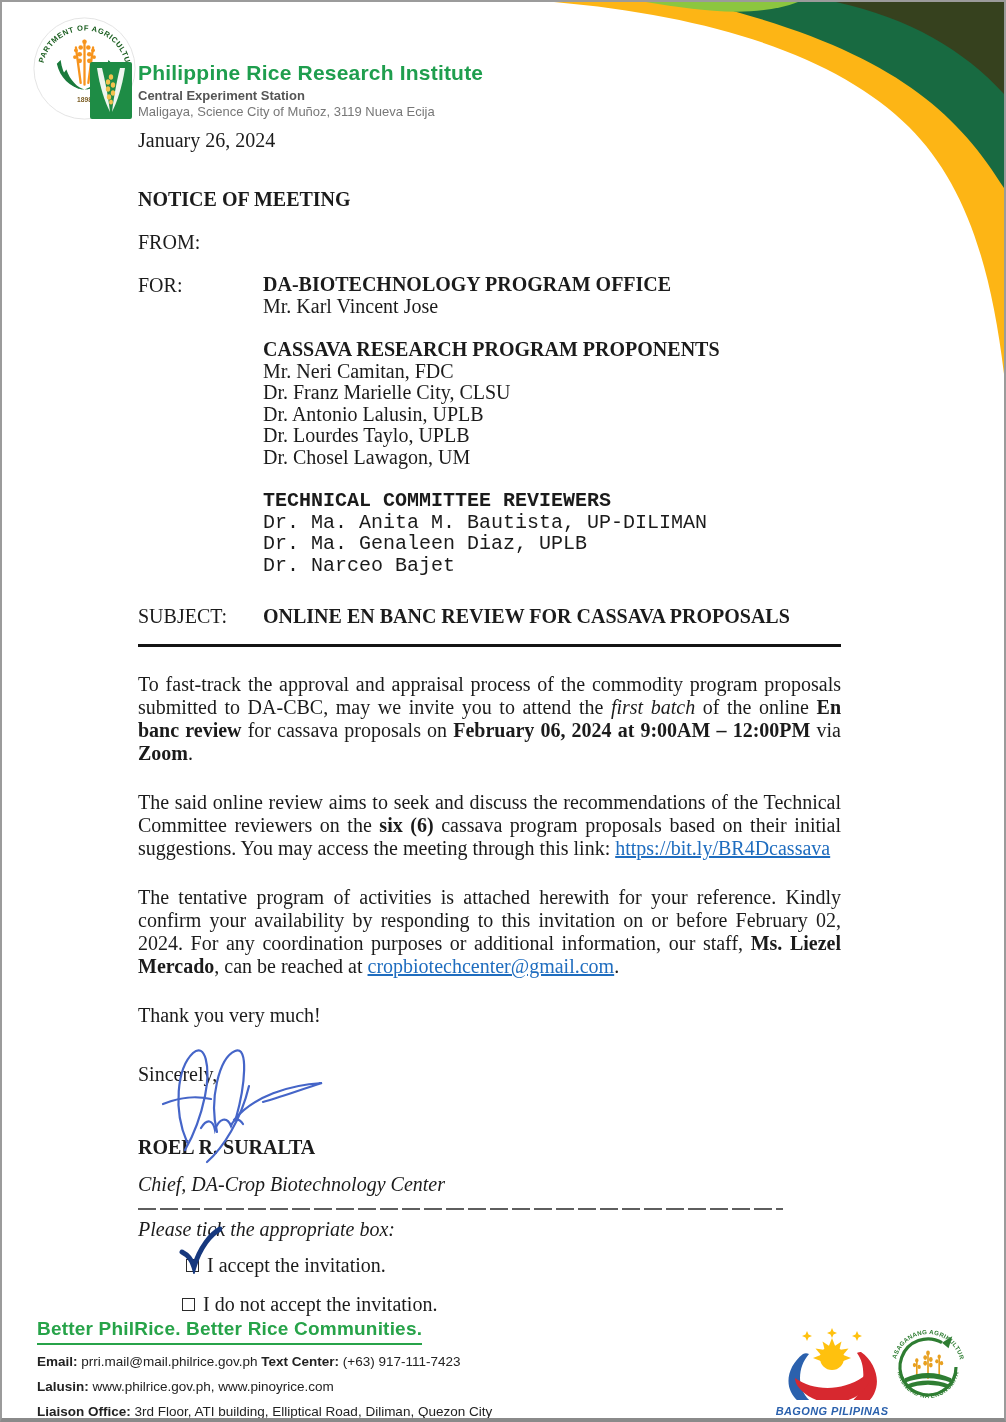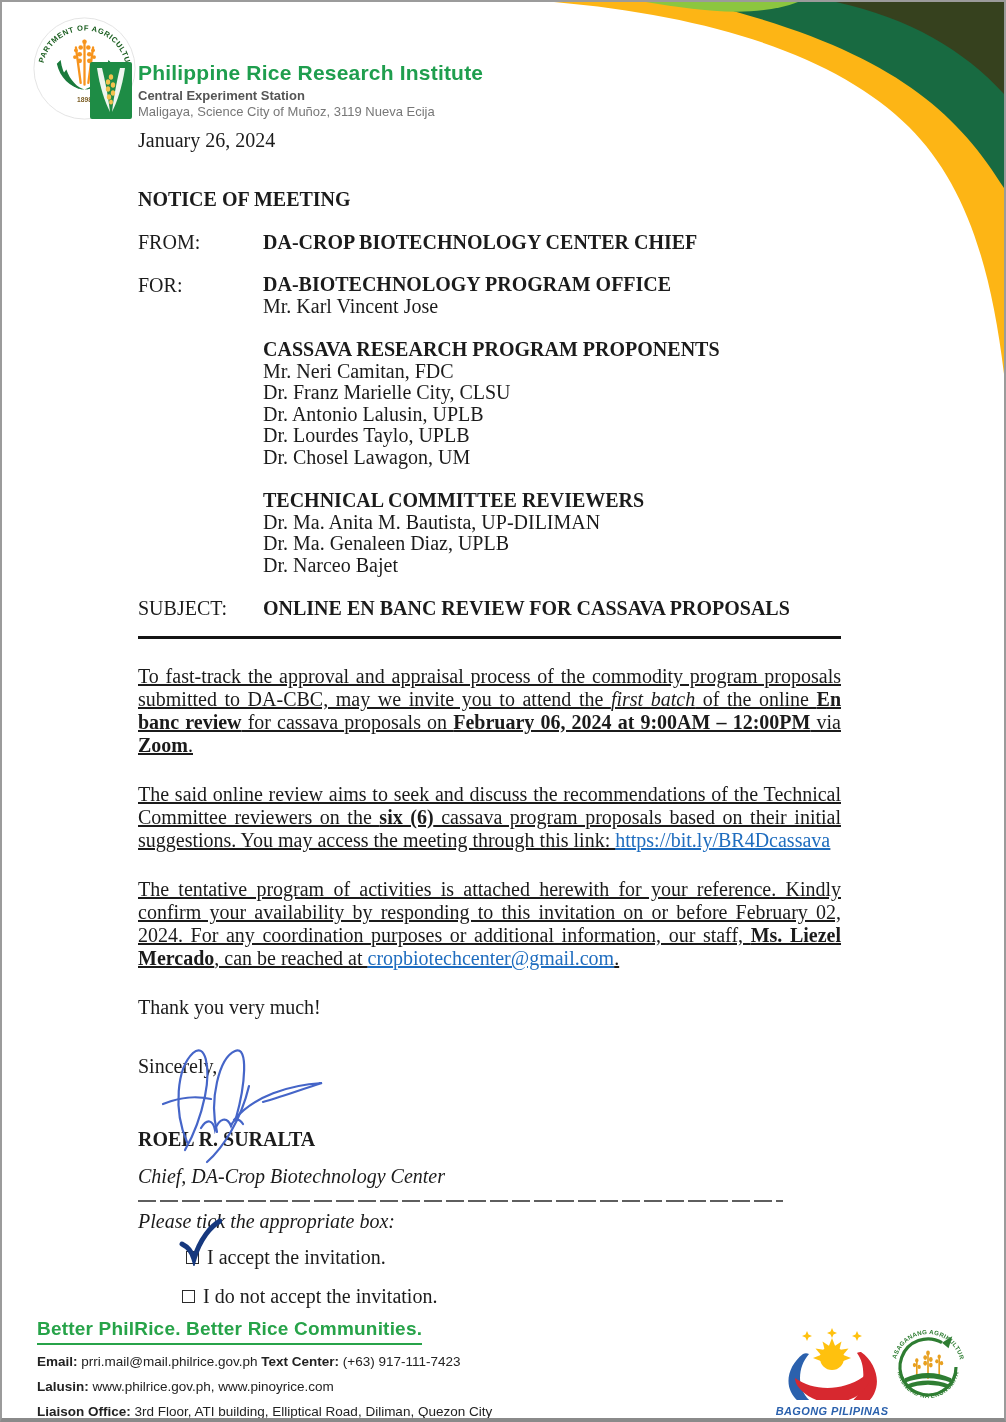--- a/index.html
+++ b/index.html
@@ -15,24 +15,24 @@
   .inst{font-size:21px;font-weight:bold;color:#1F9E4E;letter-spacing:0.2px;}
   .station{font-size:13px;font-weight:bold;color:#555;margin-top:3px;}
   .addr{font-size:13px;color:#777;margin-top:1px;}
   
   .letter{position:absolute;left:136px;top:127px;width:703px;font-size:20px;line-height:22px;}
   .title{font-weight:bold;margin-top:37px;}
   .row{display:flex;margin-top:21px;}
   .lbl{width:125px;flex-shrink:0;}
   .val{font-weight:bold;}
   .group{margin-bottom:22px;line-height:21.5px;}
-  .group:last-child{margin-bottom:0;}
+  .group:last-child{margin-bottom:8px;font-family:Liberation Mono, monospace;}
   .group .heading{font-weight:bold;}
   .rule{height:3px;background:#141414;margin-top:17px;}
-  p.bodyp{margin:26px 0 0;line-height:23px;text-align:justify;text-decoration:underline;}
+  p.bodyp{margin:26px 0 0;line-height:23px;text-align:justify;}
   .thanks{margin-top:26px;}
   .closing{margin-top:37px;}
   .sig-name{font-weight:bold;margin-top:51px;}
   .sig-role{font-style:italic;margin-top:15px;}
   .dashline{margin-top:12px;display:block;}
   .prompt{font-style:italic;margin-top:7px;}
   .opt{position:relative;margin:14px 0 0 48px;display:flex;align-items:center;}
   .opt + .opt{margin-top:17px;margin-left:44px;}
   .box{width:11px;height:11px;border:1.6px solid #2b2b2b;margin-right:8px;flex-shrink:0;background:#fff;}
   .check-overlay{position:absolute;left:-10px;top:-28px;pointer-events:none;}
@@ -118,21 +118,20 @@
       <div class="addr">Maligaya, Science City of Muñoz, 3119 Nueva Ecija</div>
     </div>
   </div>
 
   <div class="letter">
     <div>January 26, 2024</div>
     <div class="title">NOTICE OF MEETING</div>
 
     <div class="row">
       <div class="lbl">FROM:</div>
-      <div class="val">DA-CROP BIOTECHNOLOGY CENTER CHIEF</div>
     </div>
 
     <div class="row">
       <div class="lbl">FOR:</div>
       <div>
           <div class="group">
             <div class="heading">DA-BIOTECHNOLOGY PROGRAM OFFICE</div>
             <div class="member">Mr. Karl Vincent Jose</div>
           </div>
           <div class="group">

